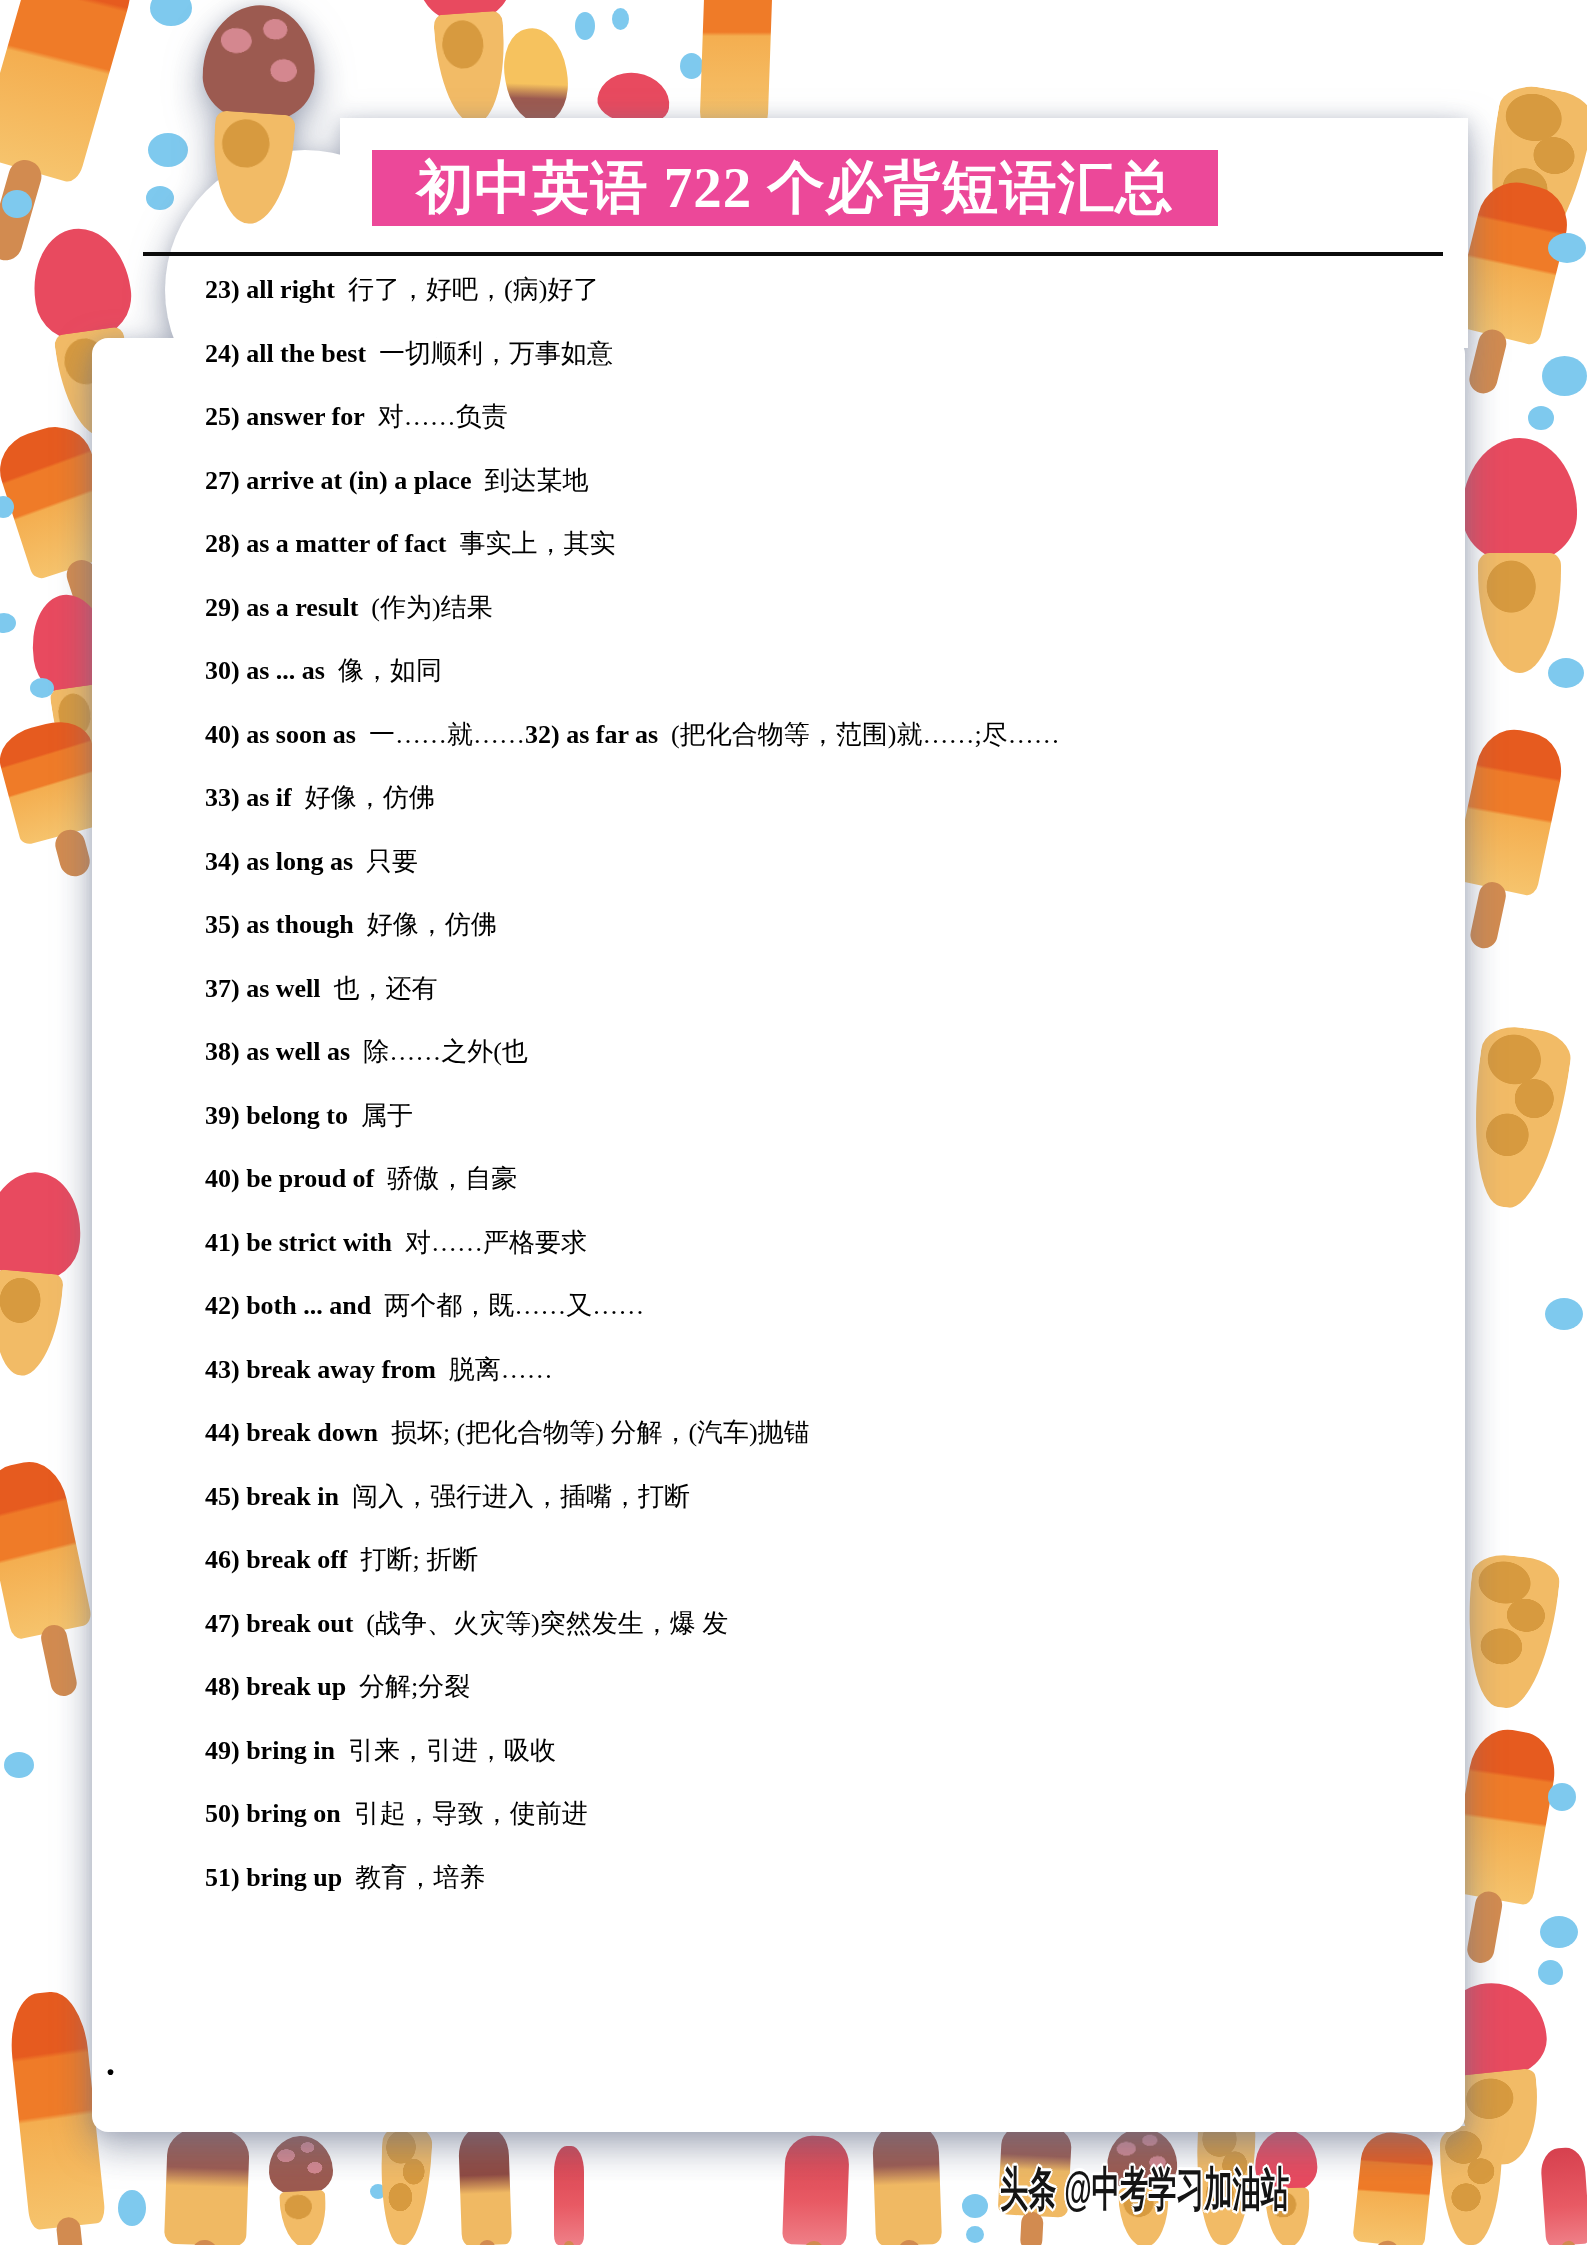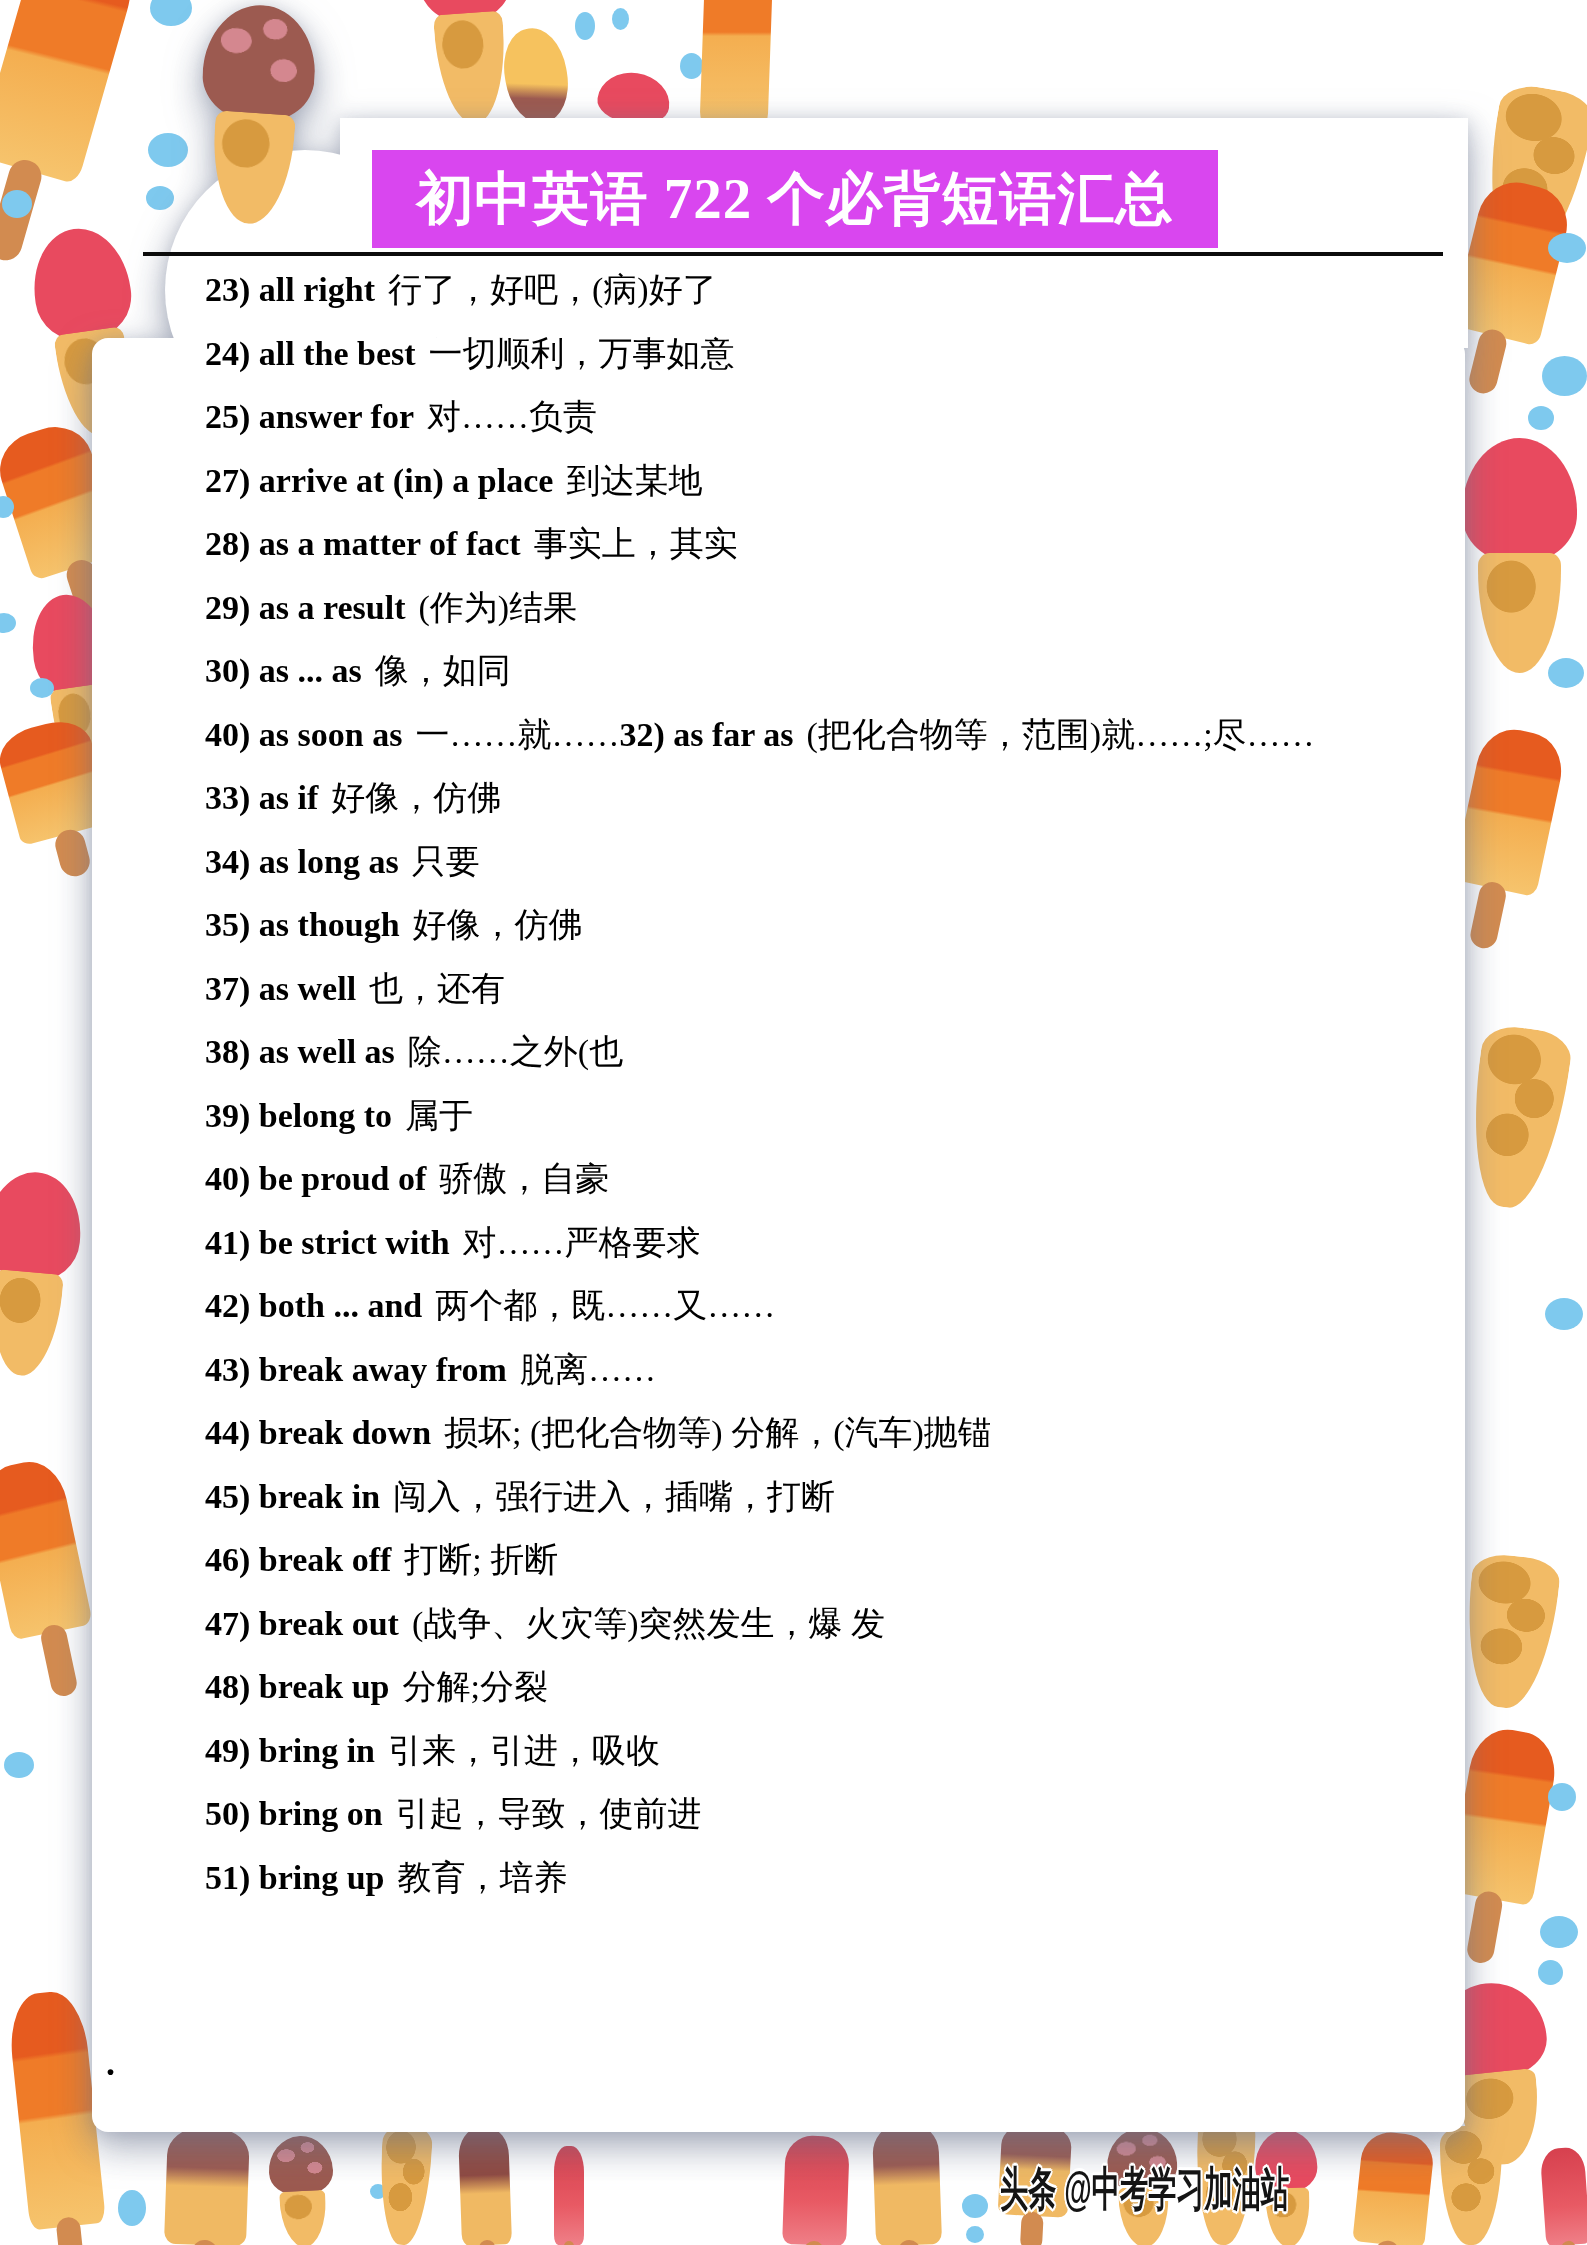--- a/index.html
+++ b/index.html
@@ -40,26 +40,26 @@
   .scoopPink{background:#e84a5f;border-radius:52% 52% 46% 46% / 62% 62% 40% 40%;}
   
   .white-group{position:absolute;inset:0;z-index:2;
        filter:drop-shadow(0 14px 18px rgba(104,114,140,.5)) drop-shadow(0 2px 8px rgba(104,114,140,.28));}
   .panel-title{position:absolute;left:340px;top:118px;width:1128px;height:230px;
        background:#fff;border-bottom-left-radius:150px;}
   .blob{position:absolute;left:165px;top:150px;width:280px;height:280px;background:#fff;border-radius:50%;}
   .card-main{position:absolute;left:92px;top:338px;width:1373px;height:1794px;background:#fff;border-radius:16px;}
   
   .content{position:absolute;inset:0;z-index:3;}
-  .banner{position:absolute;left:372px;top:150px;width:846px;height:98px;background:#d946ef;
+  .banner{position:absolute;left:372px;top:150px;width:846px;height:76px;background:#ec4899;
        display:flex;align-items:center;justify-content:center;}
   .banner span{color:#ffffff;font-weight:800;font-size:57px;letter-spacing:1px;white-space:nowrap;}
   .divider{position:absolute;left:143px;top:252px;width:1300px;height:4px;background:#0c0c0c;}
   .phrase-list{position:absolute;left:205px;top:258px;width:1300px;}
-  .row{height:63.5px;line-height:63.5px;white-space:nowrap;font-size:34px;color:#000;}
+  .row{height:63.5px;line-height:63.5px;white-space:nowrap;font-size:26px;color:#000;}
   .row .en{font-weight:700;}
   .row .zh{margin-left:13px;font-weight:400;}
   .row .en.cont{margin-left:0;}
   .trailing-dot{position:absolute;left:106px;top:2042px;font-size:36px;font-weight:700;color:#000;}
   .watermark{position:absolute;left:1000px;top:2158px;z-index:4;font-family:"Liberation Sans","DejaVu Sans",sans-serif;
        font-size:47px;font-weight:700;color:#141414;white-space:nowrap;
        transform:scaleX(.6);transform-origin:0 50%;
        text-shadow:-3px 0 0 #fff,3px 0 0 #fff,0 -3px 0 #fff,0 3px 0 #fff,
                    -2px -2px 0 #fff,2px -2px 0 #fff,-2px 2px 0 #fff,2px 2px 0 #fff;}
 </style>

